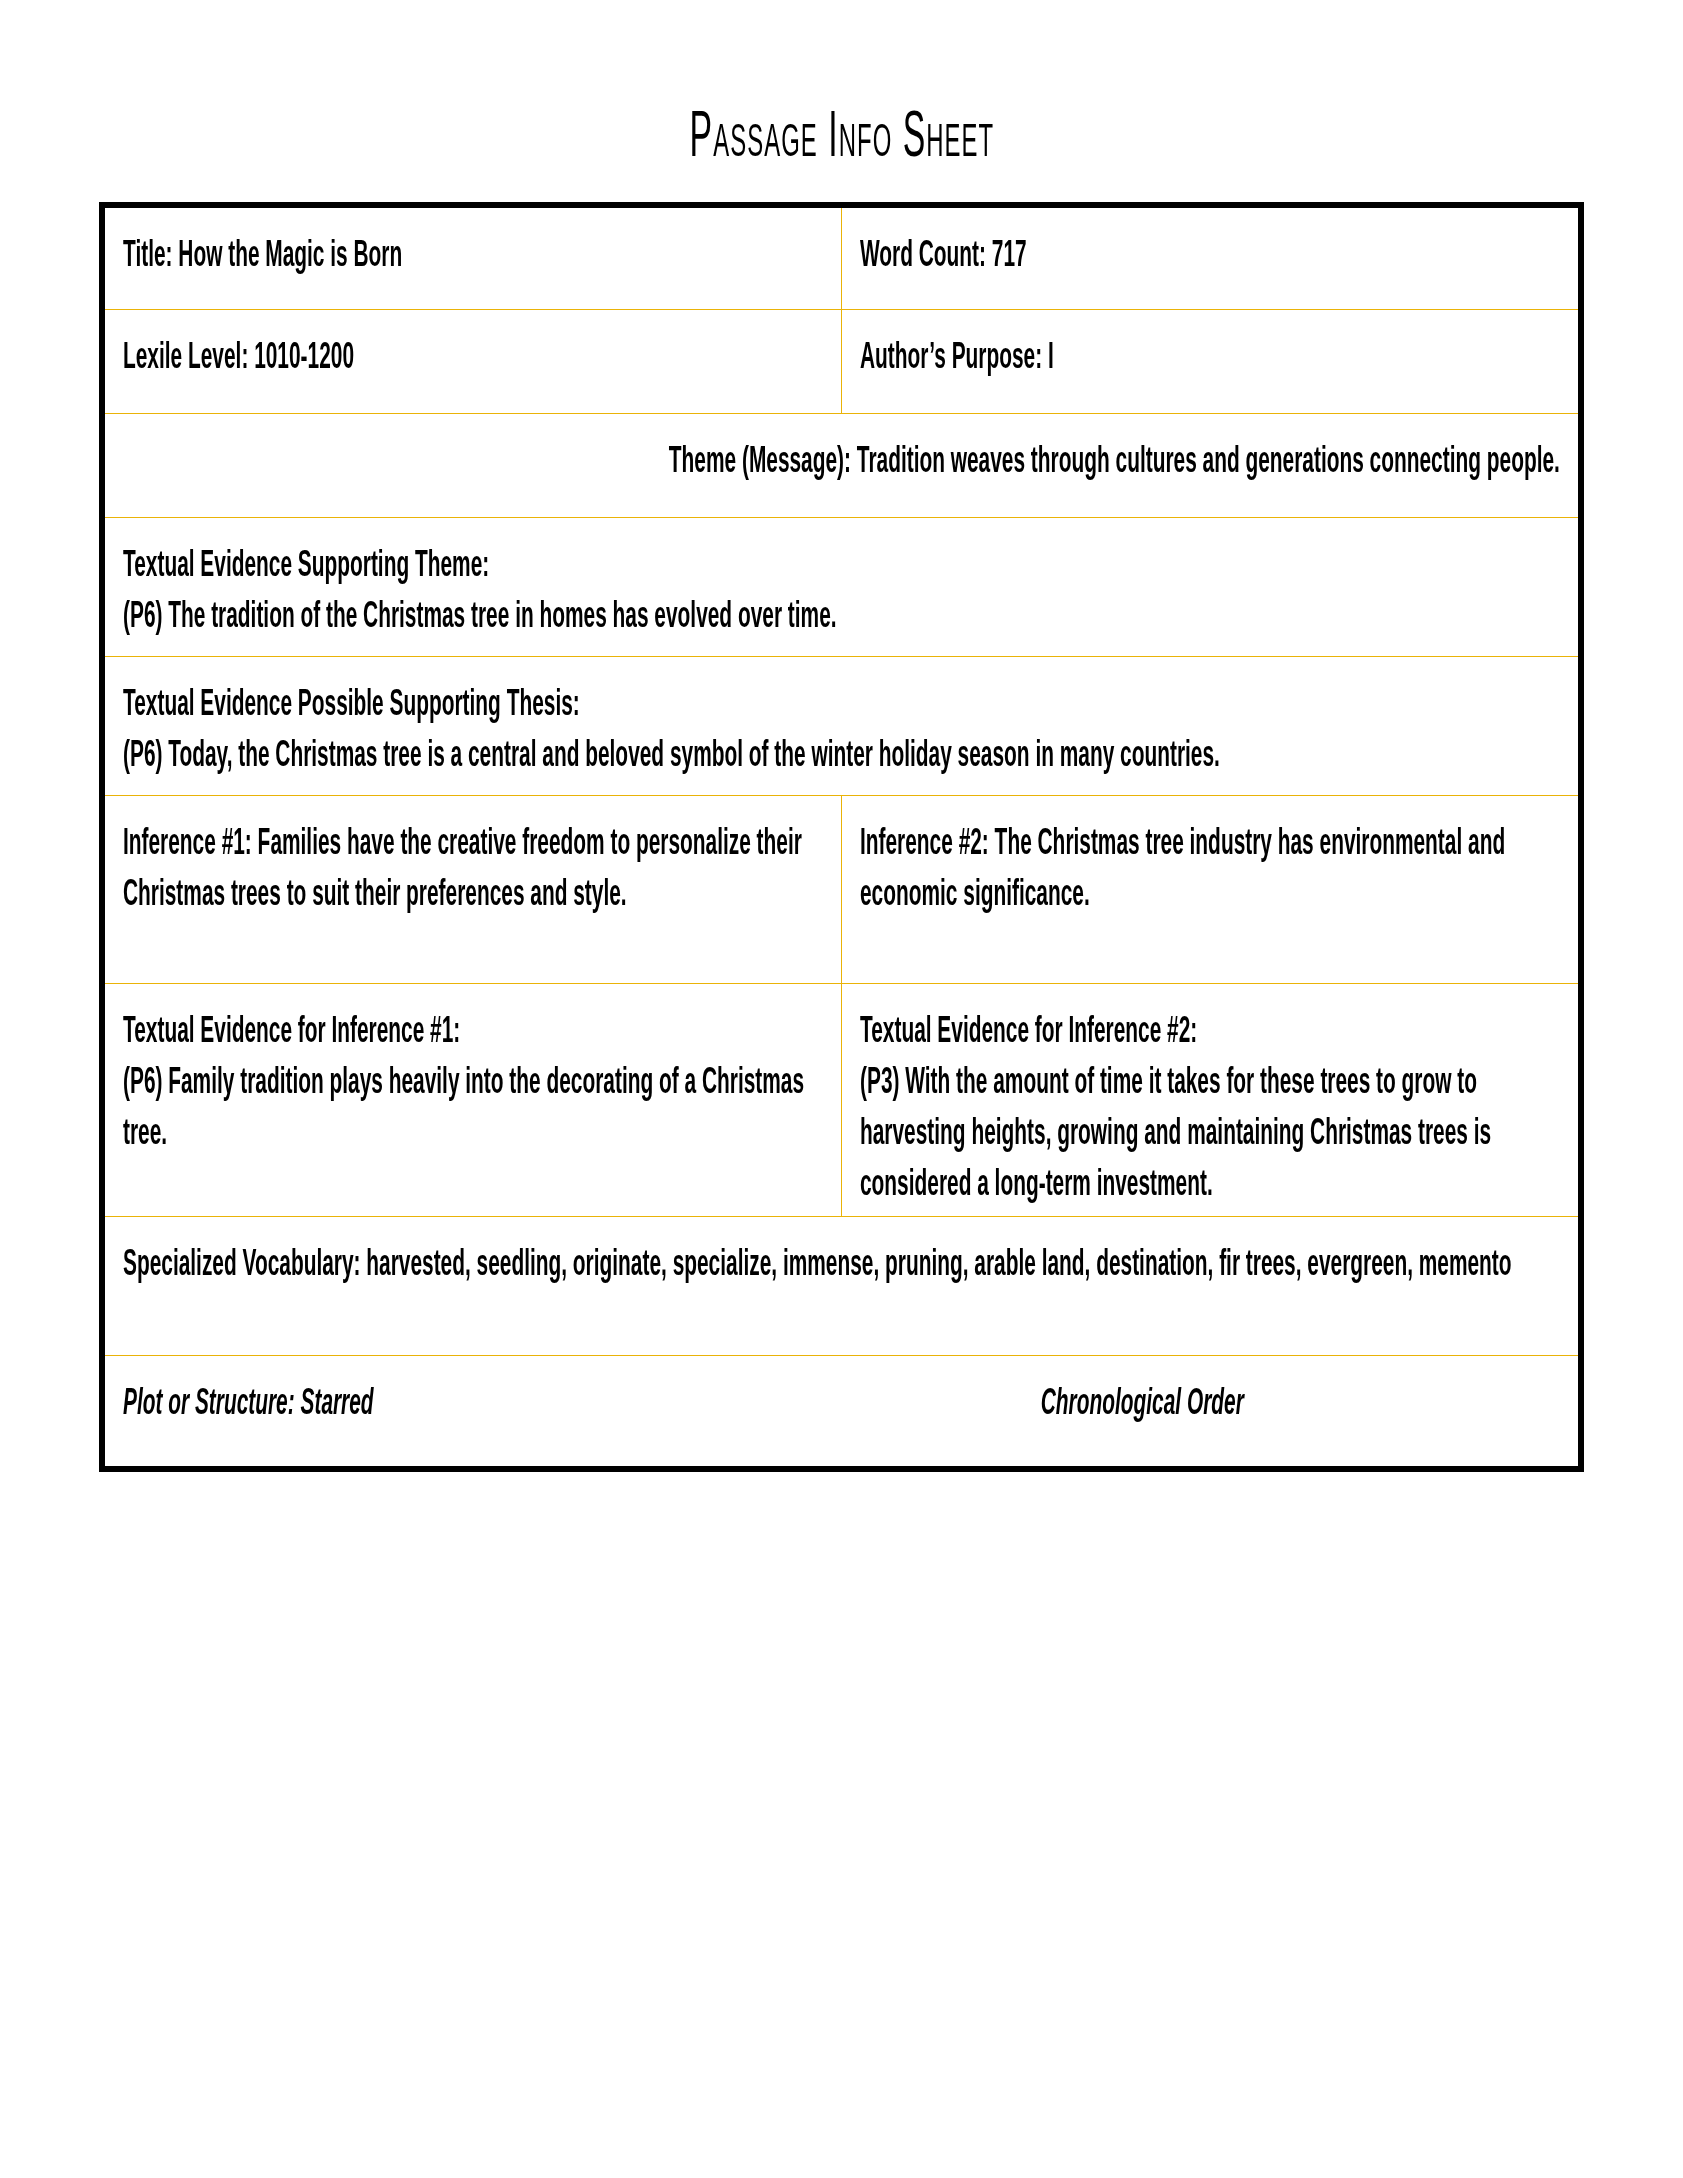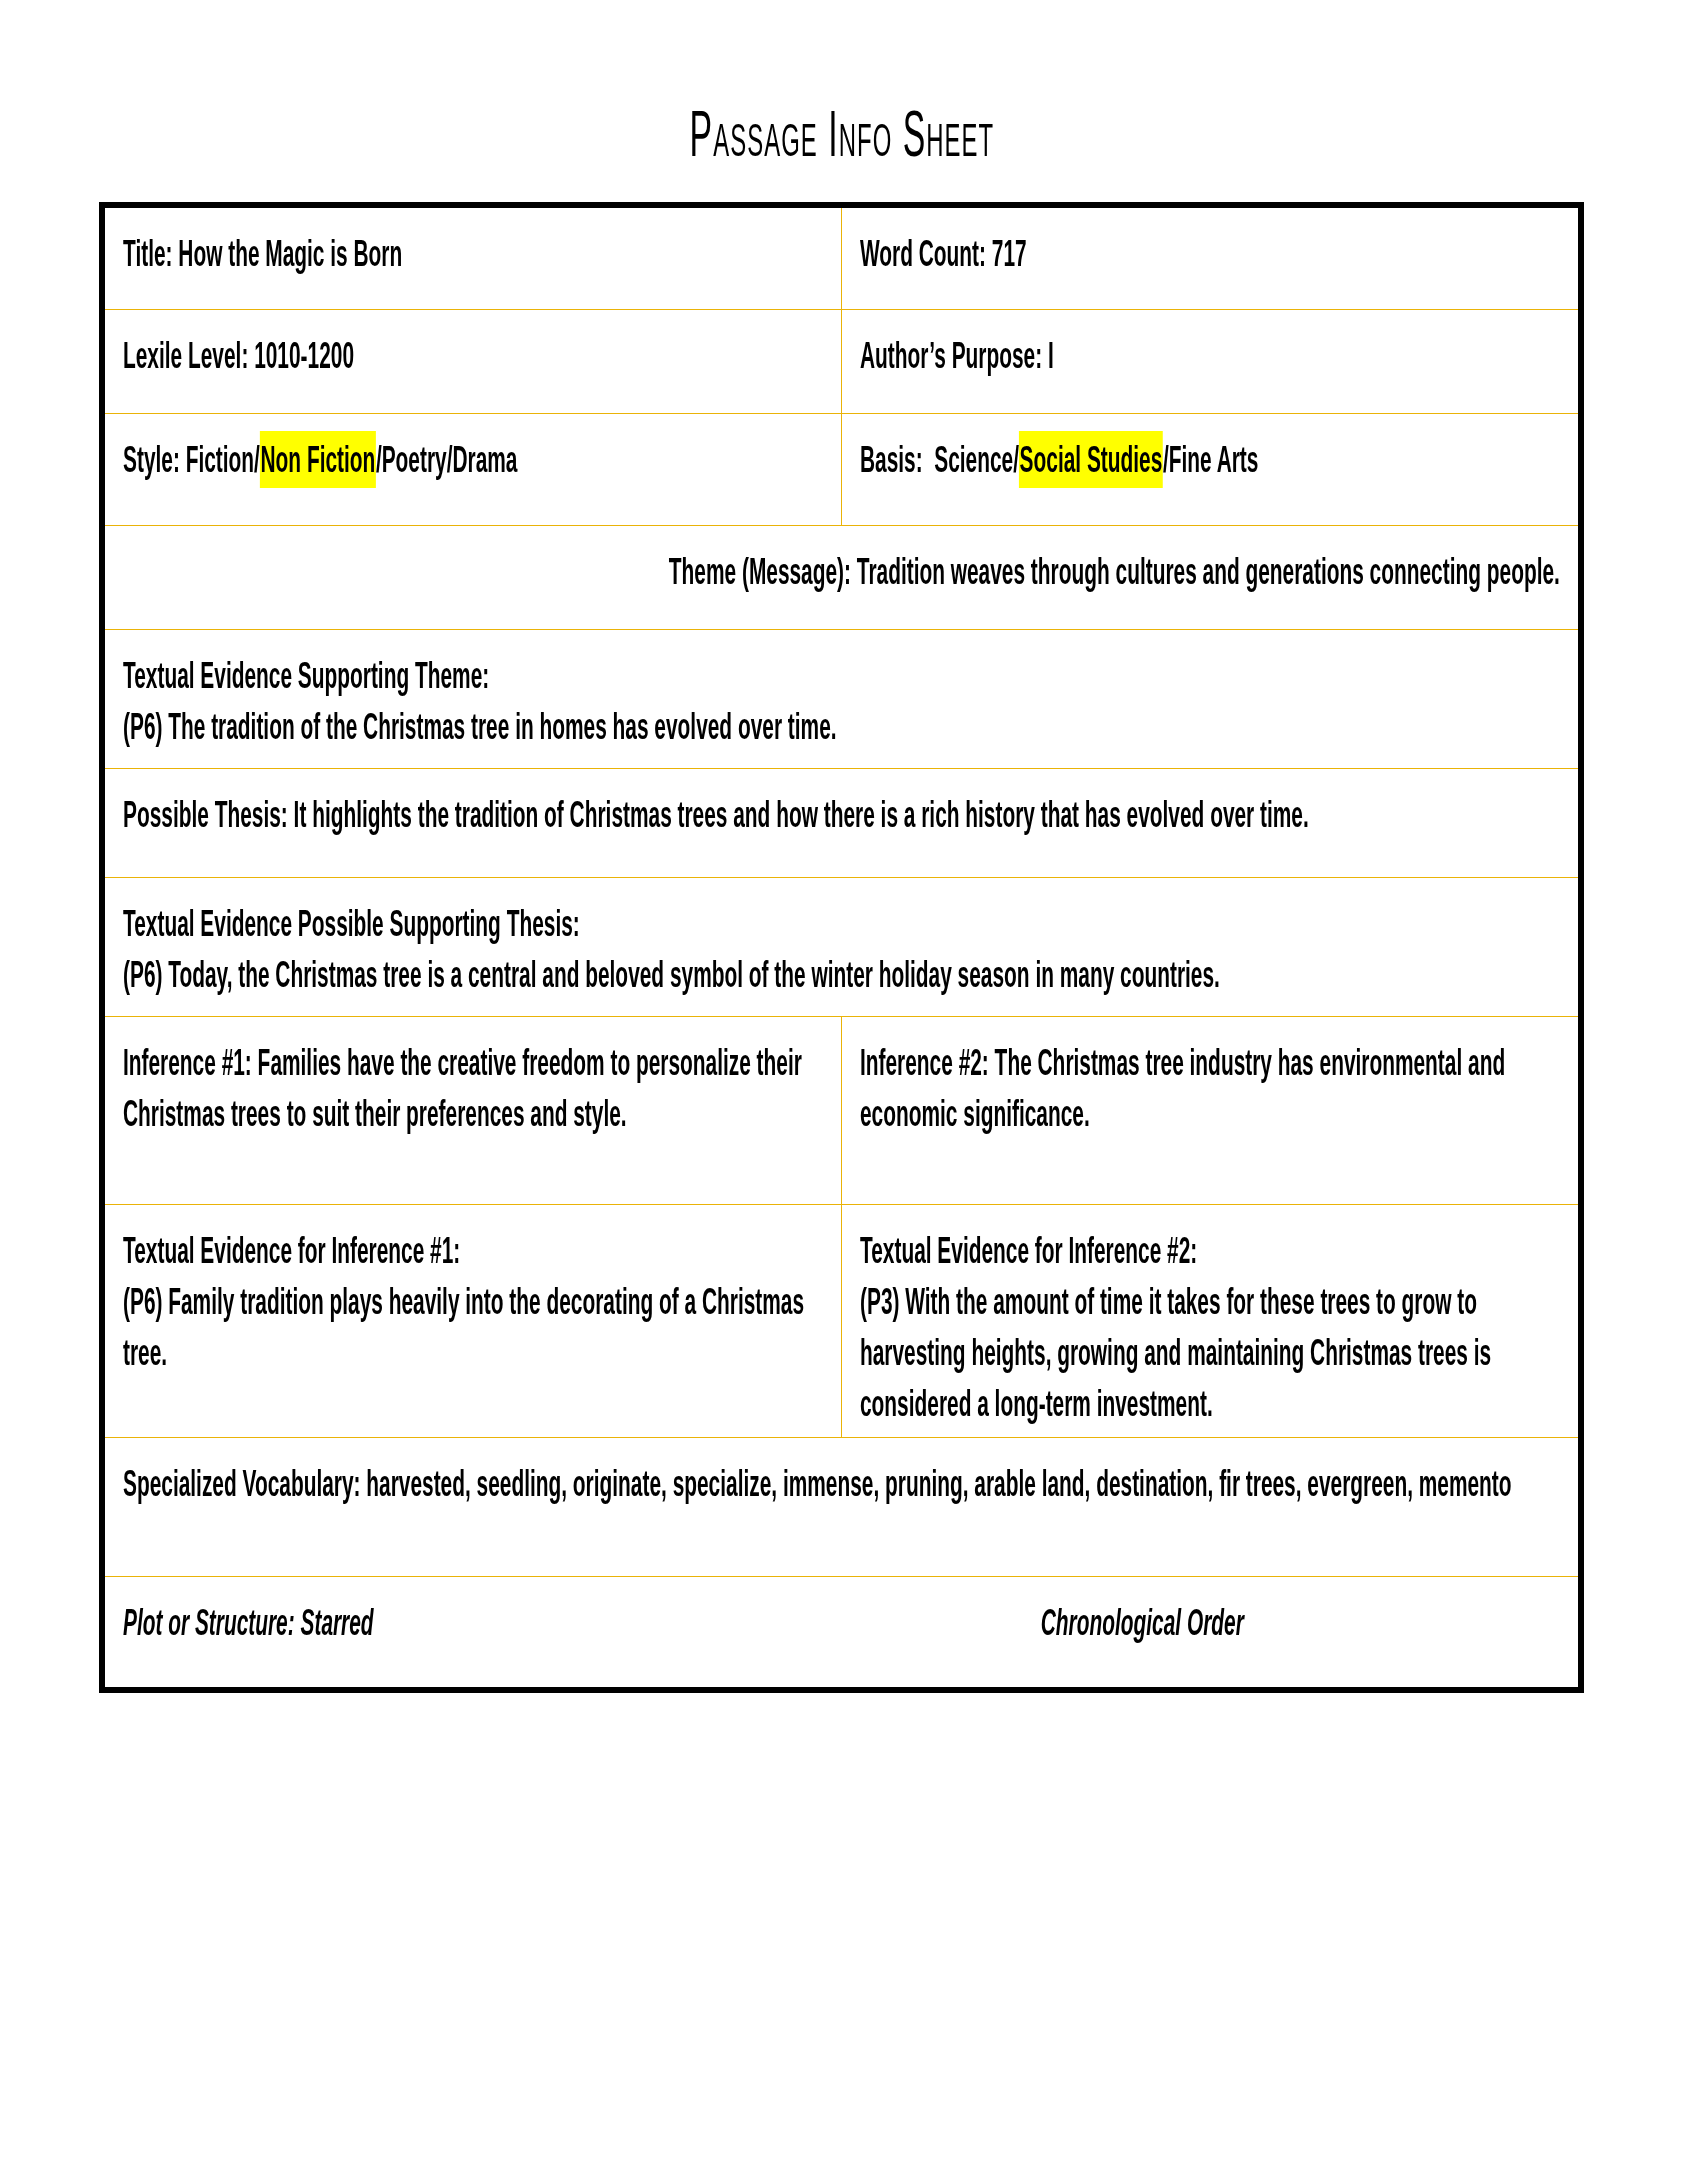--- a/index.html
+++ b/index.html
@@ -64,50 +64,37 @@
 
   <tr class="r2">
     <td>
           <div class="ci"><span class="t">Lexile Level: </span><span class="t">1010-1200</span></div>
         </td>
     <td>
           <div class="ci"><span class="t">Author’s Purpose: </span><span class="t">I</span></div>
         </td>
   </tr>
 
-  <tr class="r3">
-    <td>
-          <div class="ci"><span class="t">Style: </span><span class="t">Fiction/</span><span class="t hl" style="background: rgb(255, 255, 0);">Non Fiction</span><span class="t">/Poetry/Drama</span></div>
-        </td>
-    <td>
-          <div class="ci"><span class="t">Basis: </span><span class="t"> Science/</span><span class="t hl" style="background: rgb(255, 255, 0);">Social Studies</span><span class="t">/Fine Arts</span></div>
-        </td>
-  </tr>
 
 
   <tr class="r5">
     <td colspan="2">
           <div class="ci"><span class="t">Theme (Message): </span><span class="t">Tradition weaves through cultures and generations connecting people.</span></div>
         </td>
   </tr>
 
   <tr class="r6">
     <td colspan="2">
           <div class="ci">
             <div class="t">Textual Evidence Supporting Theme:</div>
             <div class="t">(P6) The tradition of the Christmas tree in homes has evolved over time.</div>
           </div>
         </td>
   </tr>
 
-  <tr class="r7">
-    <td colspan="2">
-          <div class="ci"><span class="t">Possible Thesis: </span><span class="t">It highlights the tradition of Christmas trees and how there is a rich history that has evolved over time.</span></div>
-        </td>
-  </tr>
 
   <tr class="r8">
     <td colspan="2">
           <div class="ci">
             <div class="t">Textual Evidence Possible Supporting Thesis:</div>
             <div class="t">(P6) Today, the Christmas tree is a central and beloved symbol of the winter holiday season in many countries.</div>
           </div>
         </td>
   </tr>
 

